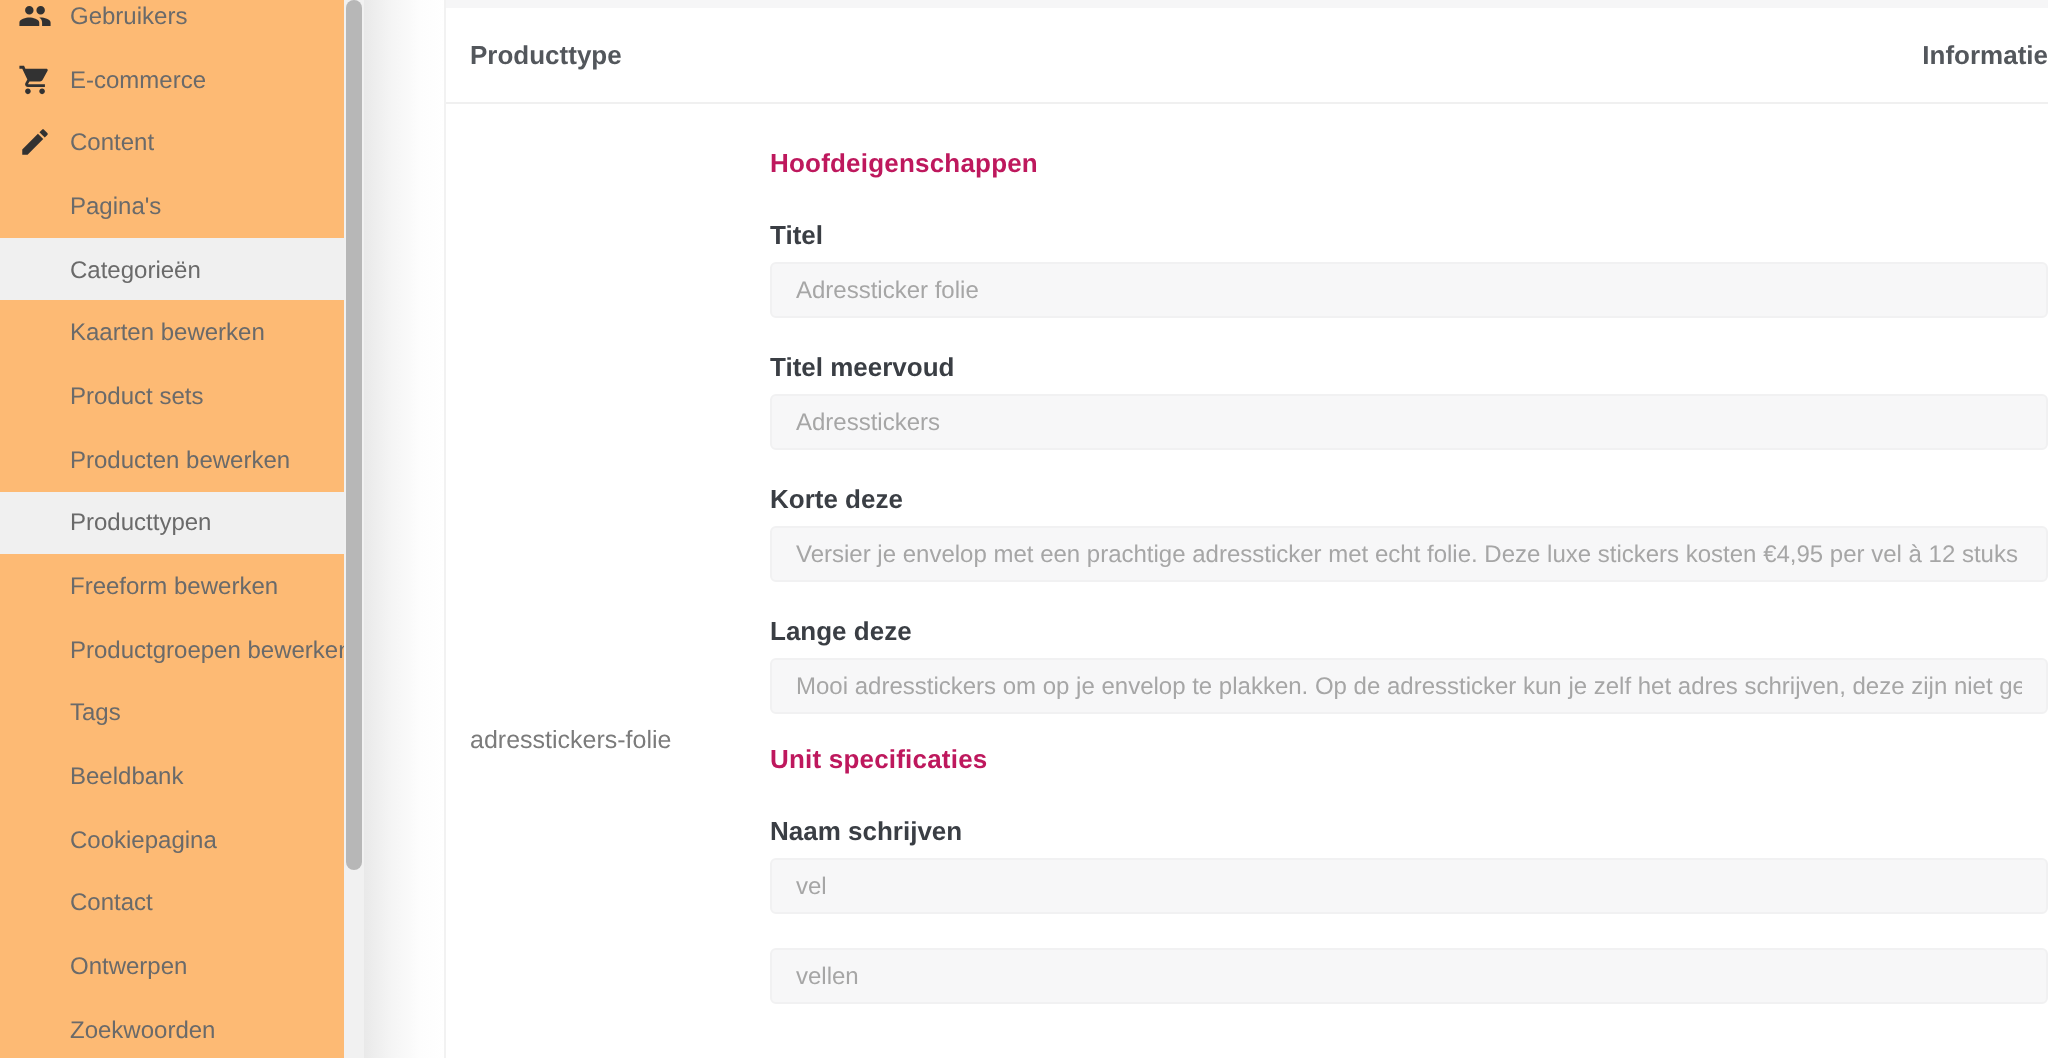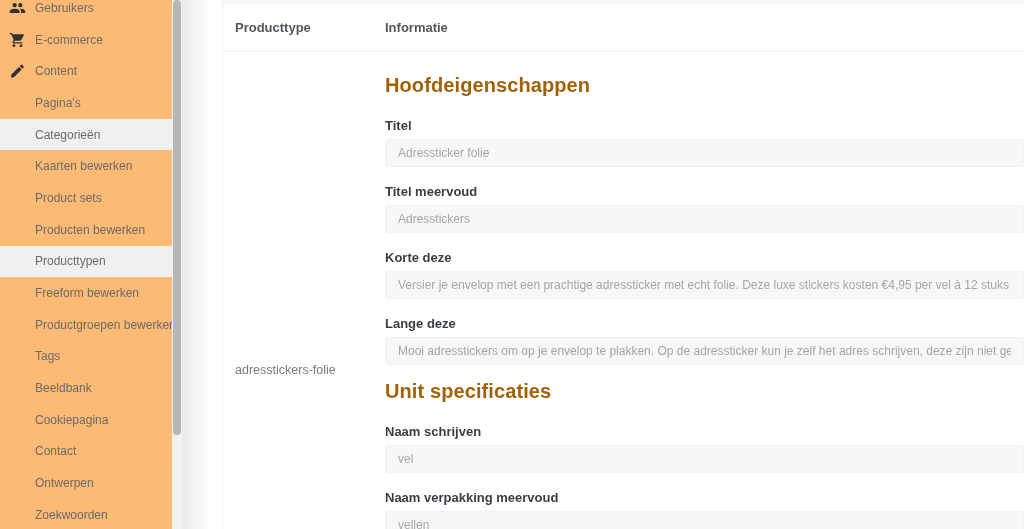--- a/index.html
+++ b/index.html
@@ -43,35 +43,35 @@
   }
 
   
   .main {
     flex: 1; min-width: 0; display: flex; flex-direction: column;
     background: #fff; border-left: 1px solid #f2f2f2; position: relative;
   }
   .top-strip { height: 4px; background: #f6f6f7; flex: none; }
   .card-header {
     height: 48px; flex: none; border-bottom: 1px solid #f0f0f0;
-    display: flex; align-items: center;
+    display: flex; align-items: center; justify-content: space-between;
   }
   .col-head {
     font-size: 13px; font-weight: 700; color: #53575c;
   }
   .col-head.first { width: 162px; flex: none; padding-left: 12px; }
   .card-body { flex: 1; display: flex; min-height: 0; }
   .col-pt {
     width: 162px; flex: none; padding: 311px 0 0 12px;
     font-size: 12.5px; color: #7b7b7b; white-space: nowrap;
   }
   .col-form { flex: 1; min-width: 0; padding-top: 22px; }
 
   .section-title {
-    font-size: 20px; font-weight: 700; color: #a16207;
+    font-size: 13px; font-weight: 700; color: #be185d;
     letter-spacing: 0.1px;
   }
   .section-block.unit { margin-top: 15px; }
   .field { margin-top: 17px; }
   .section-title + .field { margin-top: 21px; }
   .field-label {
     display: block; font-size: 13px; font-weight: 700; color: #3a3e44;
   }
   .field-input {
     display: block; width: 100%; margin-top: 6px; height: 28px;
@@ -212,20 +212,19 @@
           </div>
       </div>
 
       <div class="section-block unit">
         <h2 class="section-title">Unit specificaties</h2>
         <div class="field">
             <label class="field-label">Naam schrijven</label>
             <input class="field-input" type="text" readonly="" value="vel" style="">
           </div>
           <div class="field">
-            <label class="field-label">Naam verpakking meervoud</label>
             <input class="field-input" type="text" readonly="" value="vellen" style="">
           </div>
       </div>
 
     </div>
   </div>
 </main>
 
 </body></html>

